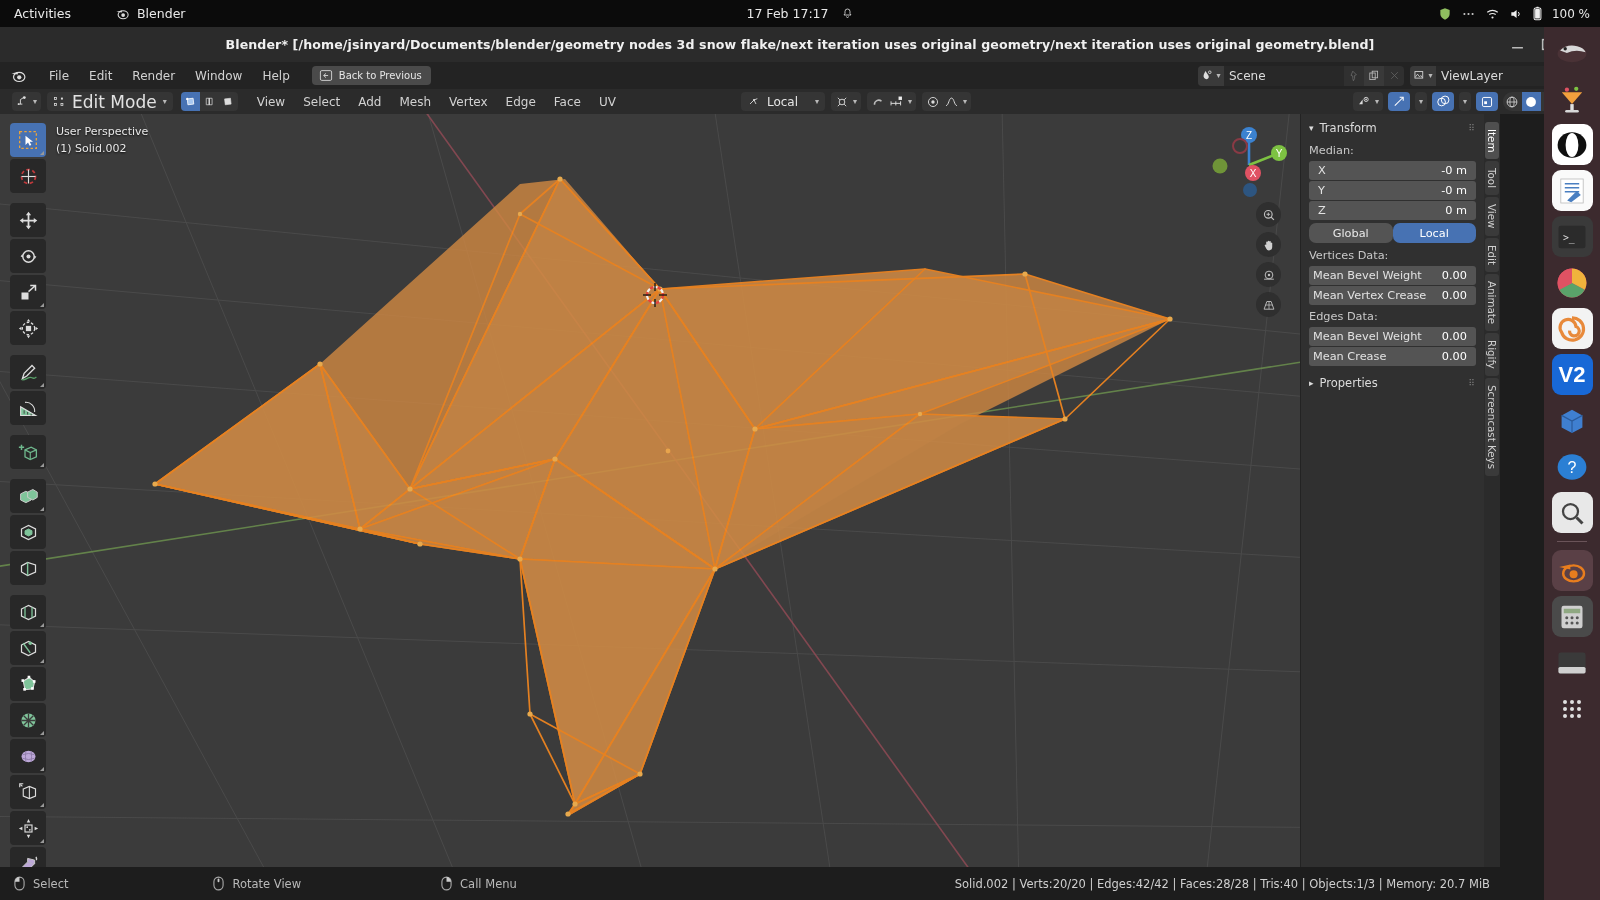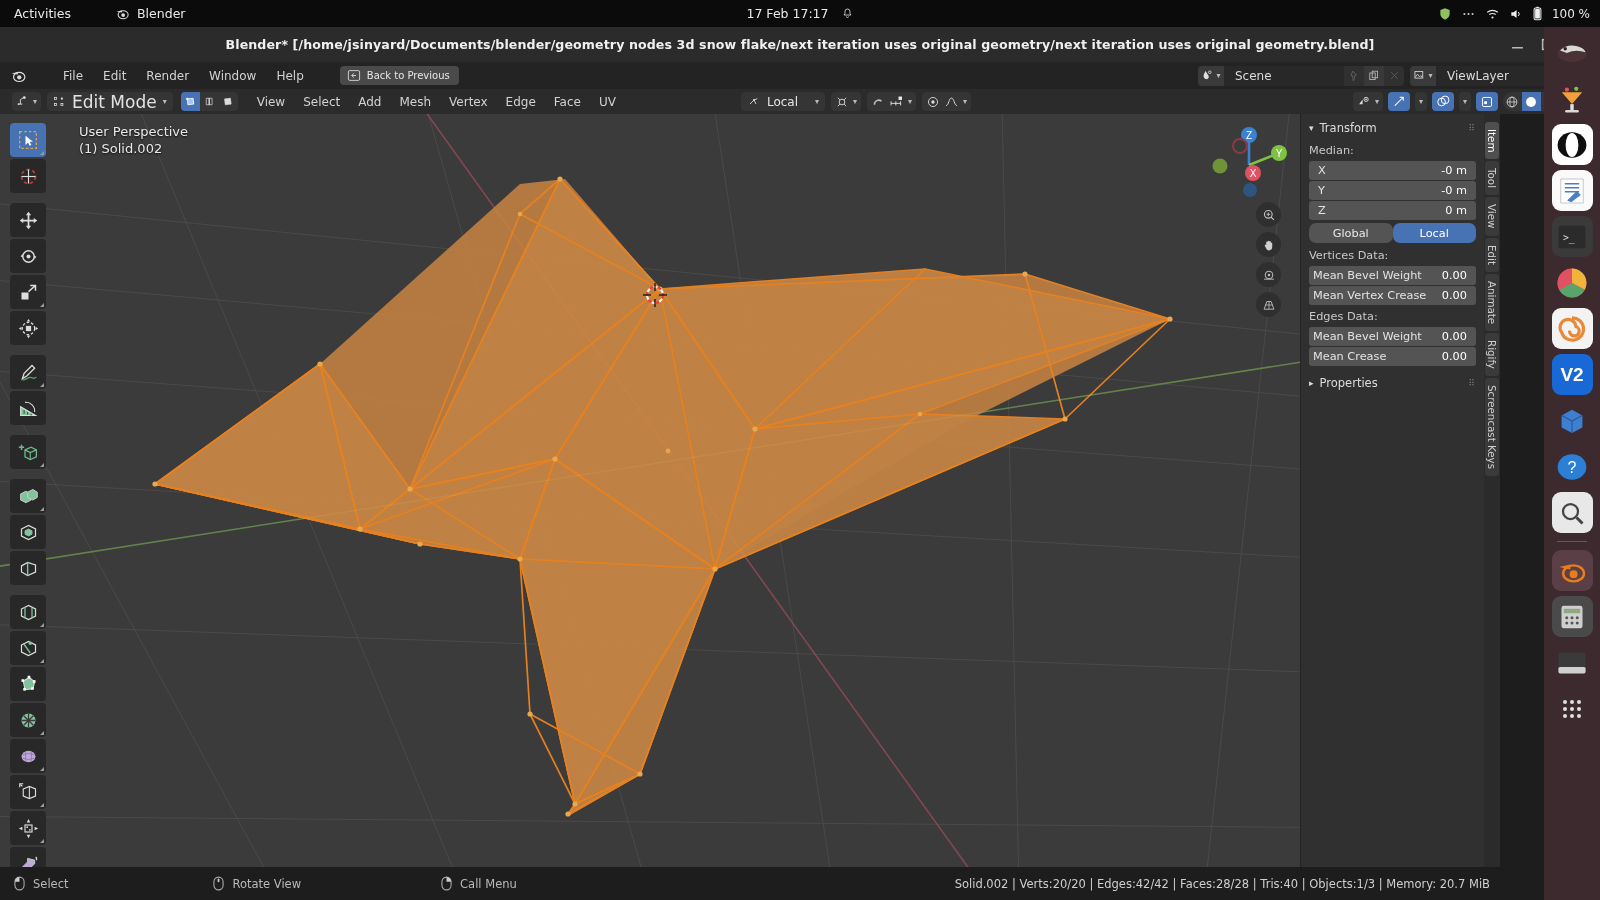--- a/index.html
+++ b/index.html
@@ -38,21 +38,21 @@
   }
   .win-btns {
     position:absolute; right:6px; top:0; height:35px;
     display:flex; align-items:center; gap:17px; padding-right:10px;
   }
   .win-btn { width:13px; height:13px; position:relative; opacity:.8; }
 
   
   .topbar {
     position:absolute; left:0; top:62px; width:1600px; height:27px;
-    background:#232323; display:flex; align-items:center;gap:14px;
+    background:#232323; display:flex; align-items:center;
   }
   .blender-logo { margin-left:10px; width:17px; height:17px; }
   .menu-items { display:flex; align-items:center; margin-left:12px; gap:0; }
   .menu-item {
     padding:3px 10px; font-size:12px; color:#d2d2d2; border-radius:3px; cursor:default;
   }
   .back-prev {
     margin-left:12px; display:flex; align-items:center; gap:6px;
     background:#4a4a4a; border-radius:4px; padding:3px 9px 3px 7px;
     font-size:10px; color:#e6e6e6;
@@ -62,21 +62,21 @@
   }
   .scene-field, .layer-field {
     display:flex; align-items:center; background:#303030; border-radius:4px; height:20px;
   }
   .sf-icon {
     width:26px; display:flex; align-items:center; justify-content:center; gap:2px;
     background:#3a3a3a; height:20px; border-radius:4px 0 0 4px;
   }
   .sf-name {
     background:#282828; height:20px; display:flex; align-items:center;
-    padding:0 10px 0 11px; font-size:12px; min-width:120px; color:#dcdcdc;
+    padding:0 10px 0 5px; font-size:12px; min-width:120px; color:#dcdcdc;
   }
   .sf-btn {
     width:20px; height:20px; display:flex; align-items:center; justify-content:center;
     background:#3a3a3a; opacity:.9;
   }
   .sf-btn.dim { opacity:.4; background:transparent; }
 
   
   .vp-header {
     position:absolute; left:0; top:89px; width:1600px; height:25px;
@@ -121,24 +121,23 @@
   }
   .shade-group div.active { background:#4772b3; }
 
   
   .viewport {
     position:absolute; left:0; top:114px; width:1484px; height:753px;
     background:#3b3b3b; overflow:hidden;
   }
   .vp-svg { position:absolute; left:0; top:0; }
   .vp-overlay-text {
-    position:absolute; left:56px; top:9px; font-size:13px;
+    position:absolute; left:56px; top:9px; font-size:11px;
     color:#e8e8e8; line-height:17px; text-shadow:0 1px 2px rgba(0,0,0,.8);
     pointer-events:none;
-    margin-left:23px;
   }
 
   
   .toolcol {
     position:absolute; left:10px; top:9px; width:36px;
     display:flex; flex-direction:column; gap:2px;
   }
   .tool {
     width:36px; height:34px; background:#282828; border-radius:4px;
     display:flex; align-items:center; justify-content:center; position:relative;
@@ -967,21 +966,21 @@
           <path d="M20 20 L35 28 A17 17 0 0 1 5 28 Z" fill="#5aa36a"></path>
           <path d="M20 20 L5 28 A17 17 0 0 1 20 3 Z" fill="#e05263"></path>
         </svg>
     </div>
     <div class="dock-ico" style="background:#f3f3f3;">
       <svg width="32" height="32" viewBox="0 0 40 40">
           <path d="M20 6 a14 14 0 1 1-13 18 a10 10 0 1 1 18-7 a6 6 0 1 1-8 5" fill="none" stroke="#e8893a" stroke-width="4"></path>
         </svg>
     </div>
     <div class="dock-ico" style="background:#1868d6;">
-      <span style="color:#fff; font-size:19px; font-weight:bold; font-family:'Liberation Sans',sans-serif;">V2</span>
+      <span style="color:#fff; font-size:22px; font-weight:bold; font-family:'Liberation Sans',sans-serif;">V2</span>
     </div>
     <div class="dock-ico">
       <svg width="32" height="32" viewBox="0 0 40 40">
           <path d="M7 13 L20 6 L33 13 L33 28 L20 35 L7 28 Z" fill="#3f7fd0"></path>
           <path d="M7 13 L20 20 L33 13 M20 20 L20 35" stroke="#2a5a9a" stroke-width="1.5" fill="none"></path>
         </svg>
     </div>
     <div class="dock-ico">
       <svg width="32" height="32" viewBox="0 0 40 40">
           <ellipse cx="20" cy="20" rx="18" ry="16" fill="#2b7fd4"></ellipse>

